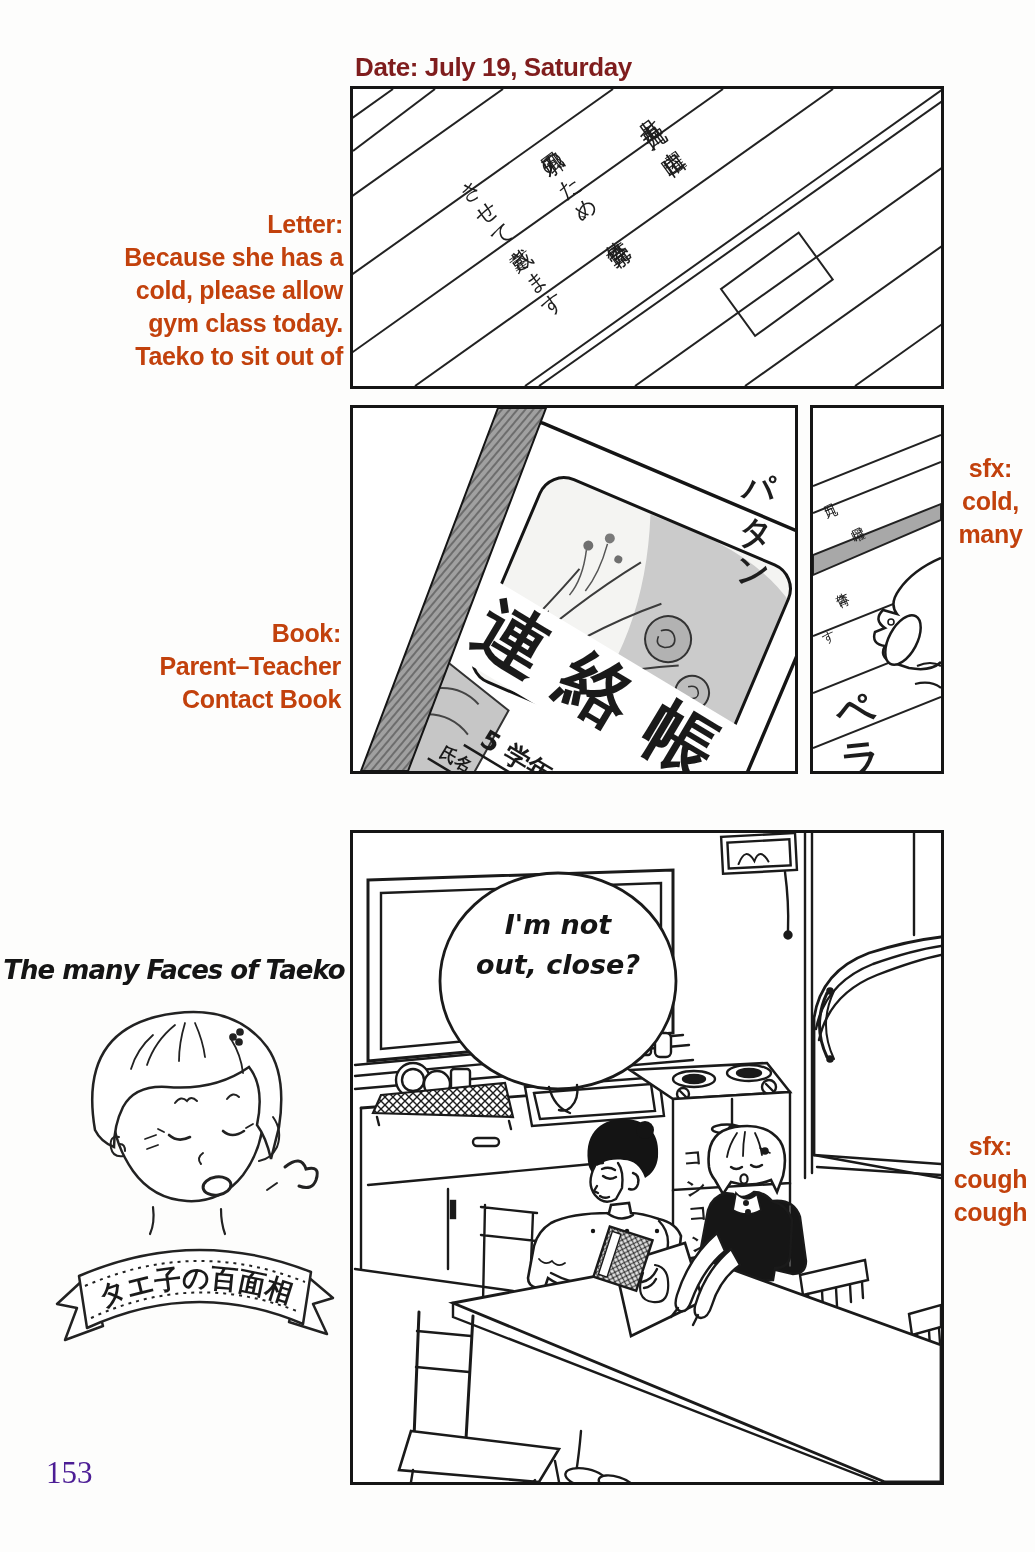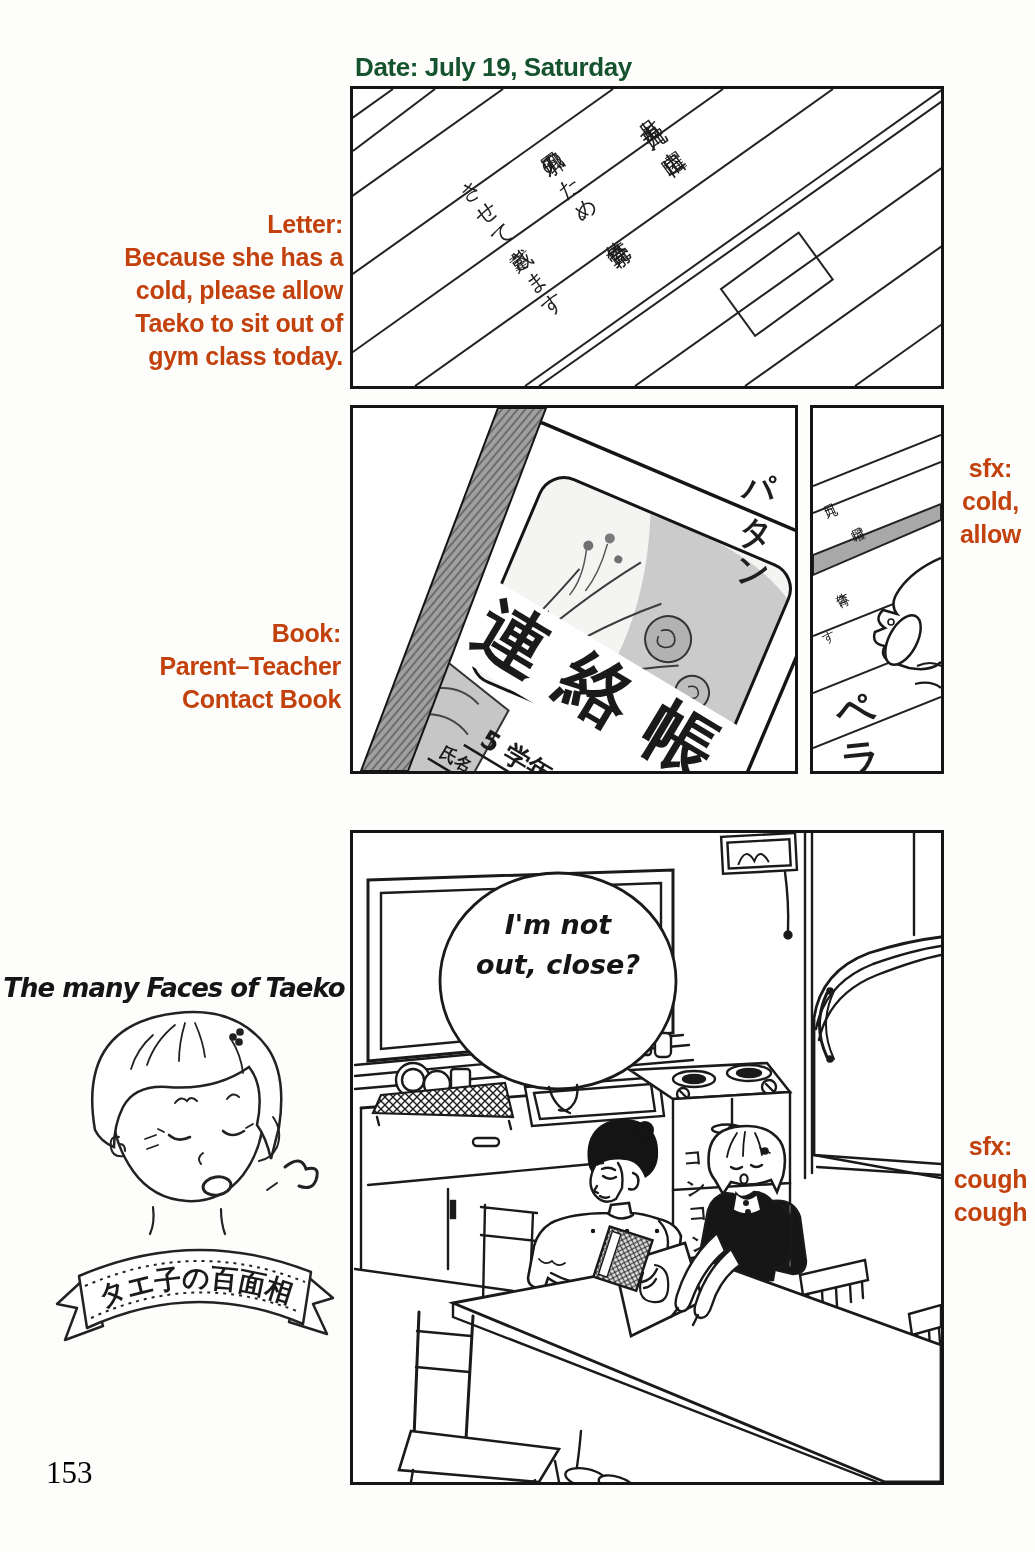--- a/index.html
+++ b/index.html
@@ -1,28 +1,28 @@
 <!DOCTYPE html>
 <html><head>
 <meta charset="utf-8">
 <style>
   html,body{margin:0;padding:0;background:#ffffff;}
   .page{position:relative;width:1035px;height:1552px;background:#fdfdfc;overflow:hidden;
         font-family:"Liberation Sans",sans-serif;color:#111;}
   .panel{position:absolute;background:#fff;border:3.5px solid #151515;overflow:hidden;}
-  .caption{position:absolute;font-weight:700;color:#14532d;letter-spacing:-0.4px;}
+  .caption{position:absolute;font-weight:700;color:#7f1d1d;letter-spacing:-0.4px;}
   .ann{position:absolute;font-size:25px;line-height:33px;font-weight:700;color:#c2410c;letter-spacing:-0.3px;margin-top:22px;}
   .ann.right{text-align:right;}
   .ann.center{text-align:center;}
   .comic{font-family:"DejaVu Sans",sans-serif;font-style:italic;font-weight:700;color:#151515;}
   .vtext{position:absolute;writing-mode:vertical-rl;text-orientation:upright;color:#1d1d1d;
          font-family:"DejaVu Sans",sans-serif;line-height:1;}
   .rot36{transform:rotate(-36deg);transform-origin:top center;}
   svg{display:block;}
-  .pageno{position:absolute;font-family:"Liberation Serif",serif;font-size:31px;color:#000000;}
+  .pageno{position:absolute;font-family:"Liberation Serif",serif;font-size:31px;color:#4c1d95;}
   .bubble-text{position:absolute;text-align:center;font-size:27px;line-height:40px;}
   .title-comic{position:absolute;text-align:center;font-size:26px;letter-spacing:-1px;}
 </style>
 </head>
 <body>
 
 <div class="page">
 
   <div class="caption" style="left:355px;top:52px;font-size:26px;">Date: July 19, Saturday</div>
 
@@ -47,22 +47,22 @@
     </svg>
     <div class="vtext rot36" style="left:268px;top:18px;font-size:22px;letter-spacing:3px;">七月十九日　土曜日</div>
     <div class="vtext rot36" style="left:172px;top:52px;font-size:22px;letter-spacing:2px;">風邪のため、体育見学</div>
     <div class="vtext rot36" style="left:92px;top:82px;font-size:22px;letter-spacing:2px;">させて戴きます</div>
   </div>
 
   <div class="ann right" style="left:60px;top:186px;width:283px;">
     <div>Letter:</div>
     <div>Because she has a</div>
     <div>cold, please allow</div>
+    <div>gym class today.</div>
     <div>Taeko to sit out of</div>
-    <div>gym class today.</div>
   </div>
 
   <div class="panel" style="left:350px;top:405px;width:442px;height:363px;">
     <svg width="442" height="363" viewBox="0 0 442 363">
       <defs>
         <pattern id="bandp" width="6" height="6" patternUnits="userSpaceOnUse" patternTransform="rotate(40)">
           <rect width="6" height="6" fill="#a0a0a0"></rect>
           <line x1="1" y1="0" x2="1" y2="6" stroke="#6d6d6d" stroke-width="2"></line>
         </pattern>
         <clipPath id="picclip">
@@ -143,21 +143,21 @@
 
   <div class="ann right" style="left:100px;top:595px;width:241px;">
     <div>Book:</div>
     <div>Parent–Teacher</div>
     <div>Contact Book</div>
   </div>
 
   <div class="ann center" style="left:946px;top:430px;width:89px;">
     <div>sfx:</div>
     <div>cold,</div>
-    <div>allow</div>
+    <div>many</div>
   </div>
 
   <div class="panel" style="left:350px;top:830px;width:588px;height:649px;">
     <svg width="588" height="649" viewBox="0 0 588 649">
       <defs>
         <pattern id="xh" width="6" height="6" patternUnits="userSpaceOnUse">
           <rect width="6" height="6" fill="#e2e2e2"></rect>
           <path d="M0,6 L6,0 M0,0 L6,6" stroke="#333" stroke-width="1.1"></path>
         </pattern>
         <pattern id="wire" width="8" height="8" patternUnits="userSpaceOnUse">
@@ -312,21 +312,21 @@
     </div>
     <div class="vtext" style="left:334px;top:306px;font-size:20px;font-weight:700;transform:rotate(-5deg);letter-spacing:5px;">コンコン</div>
   </div>
 
   <div class="ann center" style="left:946px;top:1108px;width:89px;">
     <div>sfx:</div>
     <div>cough</div>
     <div>cough</div>
   </div>
 
-  <div class="title-comic comic" style="left:0px;top:955px;width:348px;margin-top:18px;">The many Faces of Taeko</div>
+  <div class="title-comic comic" style="left:0px;top:955px;width:348px;">The many Faces of Taeko</div>
 
   <svg style="position:absolute;left:35px;top:995px;" width="300" height="245" viewBox="0 0 300 245">
     <g stroke="#222" stroke-width="2.5" fill="none" stroke-linecap="round">
       <path d="M78,122 Q76,50 148,42 Q222,36 228,104 Q232,148 208,180 Q186,208 152,206 Q118,204 98,176 Q80,150 78,122 Z" fill="#fff"></path>
       <path d="M60,135 Q44,42 120,22 Q196,4 232,52 Q252,80 244,132 L236,164 Q231,142 222,130 Q230,92 214,72 Q180,96 132,92 Q100,90 88,112 Q79,130 79,152 Q66,147 60,135 Z" fill="#fff"></path>
       <path d="M140,30 q-20,16 -28,40 M150,28 q-6,20 -6,38 M160,28 q8,18 10,34 M118,40 q-16,14 -22,34 M196,44 q10,16 12,34" stroke-width="1.8"></path>
       <path d="M238,122 q10,14 4,30 q-6,12 -18,14" stroke-width="2"></path>
       <circle cx="198" cy="42" r="2.6" fill="#222"></circle>
         <circle cx="205" cy="37" r="2.6" fill="#222"></circle>
         <circle cx="204" cy="47" r="2.6" fill="#222"></circle>

